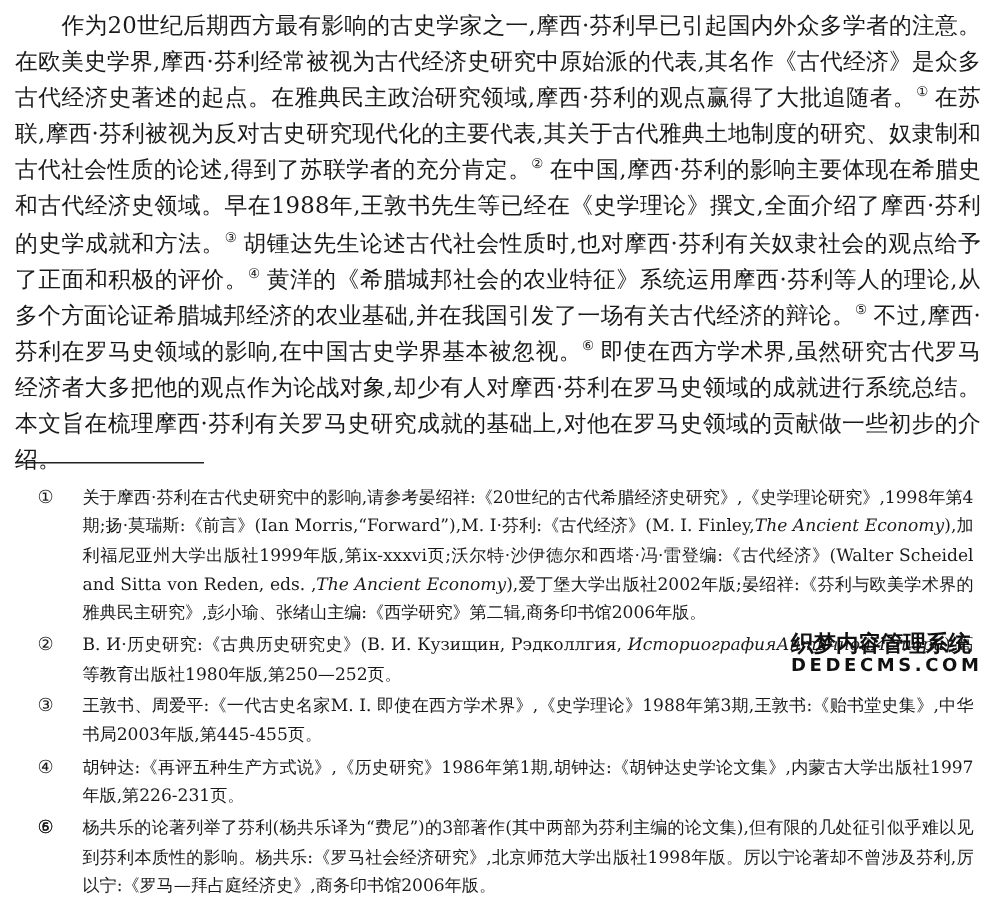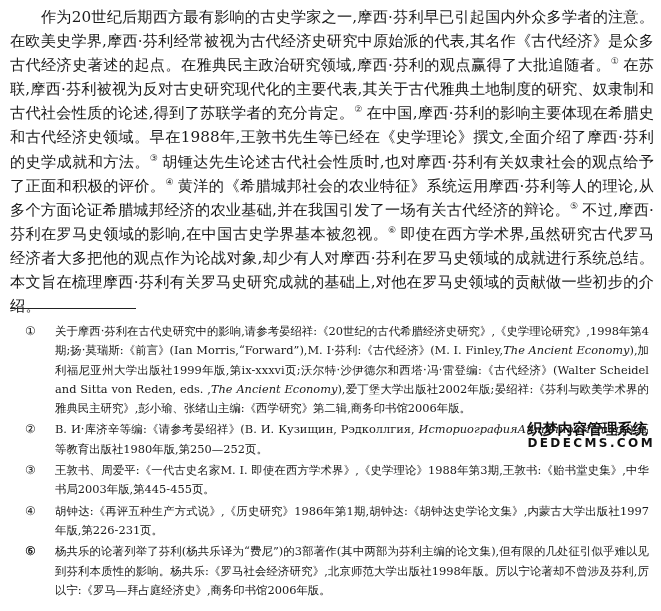--- a/index.html
+++ b/index.html
@@ -48,21 +48,21 @@
 
   <div class="rule"></div>
 
   <ol class="footnotes">
     <li class="fn-item">
       <span class="fn-mark">①</span>
       <span class="fn-text"><span>关于摩西·芬利在古代史研究中的影响,请参考晏绍祥:《20世纪的古代希腊经济史研究》,《史学理论研究》,1998年第4期;扬·莫瑞斯:《前言》(Ian Morris,“Forward”),M. I·芬利:《古代经济》(M. I. Finley,</span><i>The Ancient Economy</i><span>),加利福尼亚州大学出版社1999年版,第ix-xxxvi页;沃尔特·沙伊德尔和西塔·冯·雷登编:《古代经济》(Walter Scheidel and Sitta von Reden, eds. ,</span><i>The Ancient Economy</i><span>),爱丁堡大学出版社2002年版;晏绍祥:《芬利与欧美学术界的雅典民主研究》,彭小瑜、张绪山主编:《西学研究》第二辑,商务印书馆2006年版。</span></span>
     </li>
     <li class="fn-item">
       <span class="fn-mark">②</span>
-      <span class="fn-text"><span>В. И·库济辛等编:《请参考晏绍祥》(В. И. Кузищин, Рэдколлгия, </span><i>ИсториографияАнтичнойИстори</i><span>),高等教育出版社1980年版,第250—252页。</span></span>
+      <span class="fn-text"><span>В. И·历史研究:《古典历史研究史》(В. И. Кузищин, Рэдколлгия, </span><i>ИсториографияАнтичнойИстори</i><span>),高等教育出版社1980年版,第250—252页。</span></span>
     </li>
     <li class="fn-item">
       <span class="fn-mark">③</span>
       <span class="fn-text">王敦书、周爱平:《一代古史名家M. I. 即使在西方学术界》,《史学理论》1988年第3期,王敦书:《贻书堂史集》,中华书局2003年版,第445-455页。</span>
     </li>
     <li class="fn-item">
       <span class="fn-mark">④</span>
       <span class="fn-text">胡钟达:《再评五种生产方式说》,《历史研究》1986年第1期,胡钟达:《胡钟达史学论文集》,内蒙古大学出版社1997年版,第226-231页。</span>
     </li>
     <li class="fn-item">

